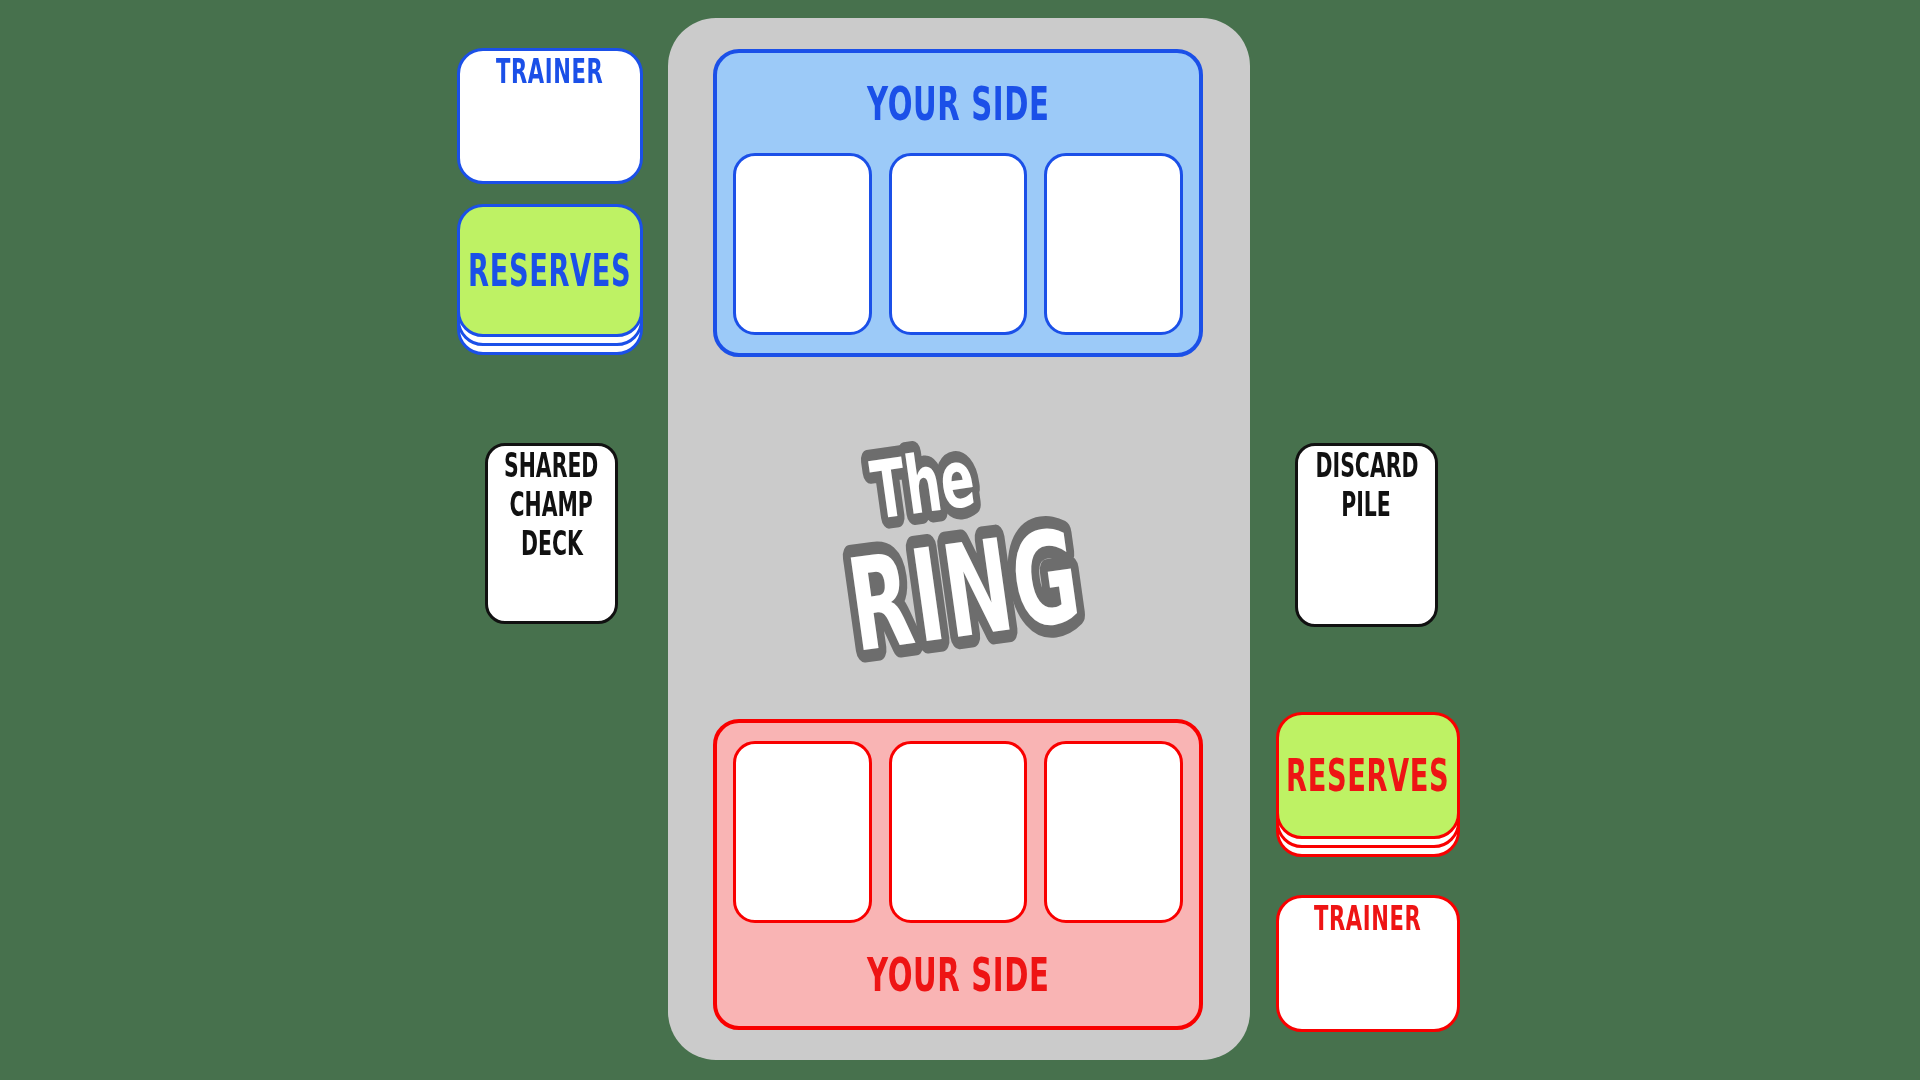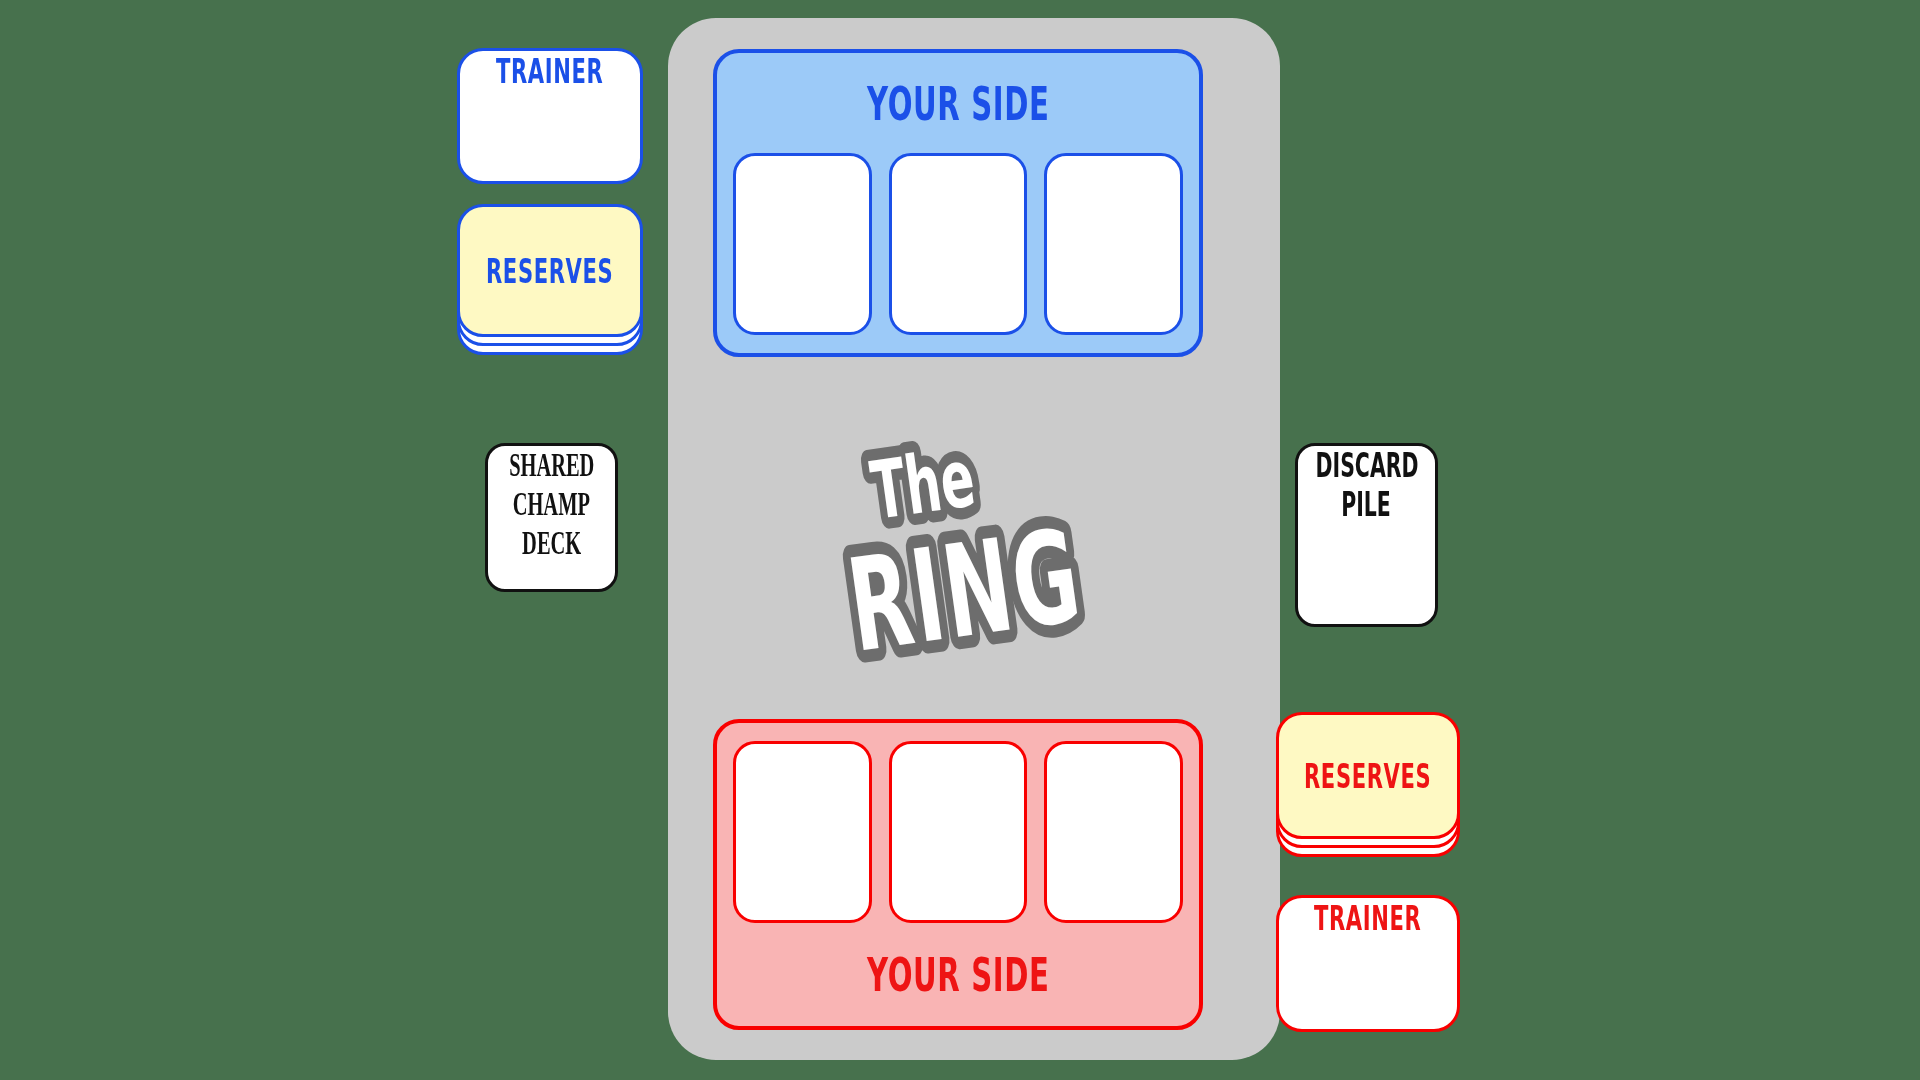--- a/index.html
+++ b/index.html
@@ -4,21 +4,21 @@
 <style>
   html,body { margin:0; padding:0; }
   body {
     width:1920px; height:1080px; position:relative; overflow:hidden;
     background:var(--background,#47714D);
     font-family:"DejaVu Sans","Liberation Sans",sans-serif;
     font-weight:bold;
   }
   .board {
     position:absolute; left:668px; top:18px; width:582px; height:1042px;
-    background:var(--board,#CBCBCB); border-radius:48px;padding-left:30px;
+    background:var(--board,#CBCBCB); border-radius:48px;
   }
   .panel {
     position:absolute; left:45px; width:490px; box-sizing:border-box;
     border-radius:26px; display:flex; flex-direction:column;
   }
   .panel-blue {
     top:31px; height:308px;
     background:var(--blue-fill,#9CCAF8); border:4px solid var(--blue,#1B50E8);
   }
   .panel-red {
@@ -54,23 +54,23 @@
 
   .pile-stack { position:absolute; }
   .pile-stack .layer {
     position:absolute; left:0; right:0; top:0; bottom:0;
     background:#fff; border-radius:26px; box-sizing:border-box;
   }
   .pile-stack .layer.l2 { transform:translateY(18px); }
   .pile-stack .layer.l1 { transform:translateY(9px); }
   .pile-stack .face {
     position:absolute; left:0; right:0; top:0; bottom:0;
-    background:#fef9c3; border-radius:26px; box-sizing:border-box;
+    background:#bef264; border-radius:26px; box-sizing:border-box;
     display:flex; align-items:center; justify-content:center;
-    font-size:34px; letter-spacing:1px;
+    font-size:44px; letter-spacing:1px;
   }
   .lines { text-align:center; line-height:39px; font-weight:bold; }
   .logo { position:absolute; left:138px; top:372px; }
 </style>
 </head>
 <body>
 
 <div class="board">
 
   <div class="panel panel-blue">
@@ -117,21 +117,21 @@
 </div>
 
 <div class="pile-stack" style="left:457px; top:204px; width:186px; height:133px;">
   <div class="layer l2 blue-border"></div>
   <div class="layer l1 blue-border"></div>
   <div class="face blue-border blue-text">
     <span class="cond">RESERVES</span>
   </div>
 </div>
 
-<div class="pile card-sm black-border black-text" style="left:485px; top:443px; width:133px; height:149px;font-family:Liberation Serif, serif;">
+<div class="pile card-sm black-border black-text" style="left:485px; top:443px; width:133px; height:181px;">
   <div class="lines">
     <div><span class="cond">SHARED</span></div>
     <div><span class="cond">CHAMP</span></div>
     <div><span class="cond">DECK</span></div>
   </div>
 </div>
 
 <div class="pile card-sm black-border black-text" style="left:1295px; top:443px; width:143px; height:184px;">
   <div class="lines">
     <div><span class="cond">DISCARD</span></div>

